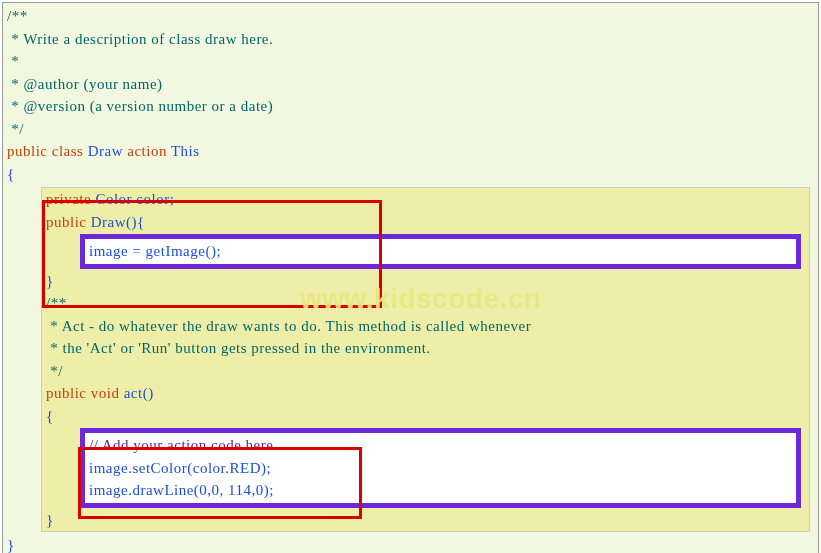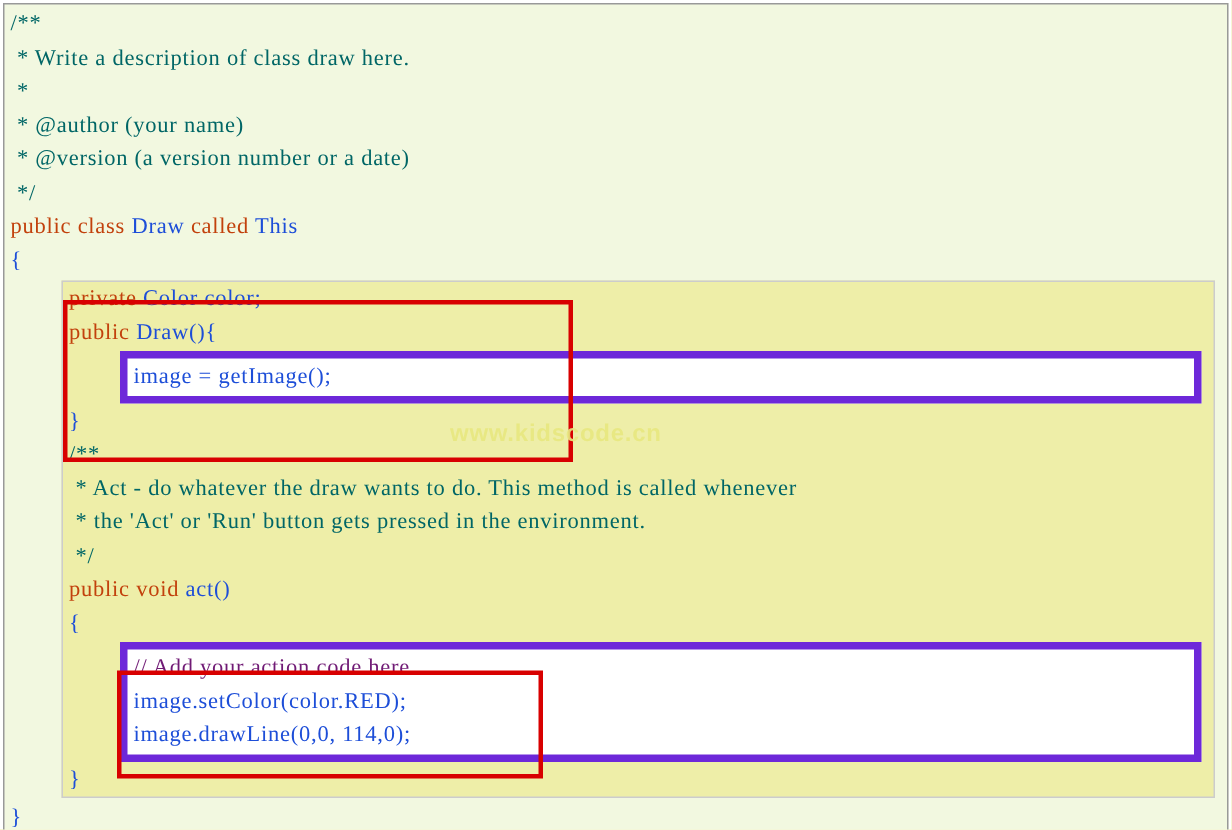--- a/index.html
+++ b/index.html
@@ -45,41 +45,41 @@
     margin-bottom: 1px;
   }
   .highlight-box {
     position: absolute;
     border: 3px solid #d80000;
     pointer-events: none;
   }
   .watermark {
     position: absolute;
     color: #e8e880;
-    font-size: 16px;
+    font-size: 28px;
     font-weight: bold;
     font-family: Arial, sans-serif;
     pointer-events: none;
     opacity: 0.9;
   }
   pre { font-family: Liberation Serif, serif; white-space: pre; }
 </style>
 </head>
 <body>
 
 <div class="code-container">
 
   <pre class="kw-javadoc"><span>/**</span>
 <span> * Write a description of class draw here.</span>
 <span> * </span>
 <span> * @author (your name) </span>
 <span> * @version (a version number or a date)</span>
 <span> */</span></pre>
 
-  <pre><span class="kw-red">public</span> <span class="kw-red">class</span><span class="kw-black"> Draw </span><span class="kw-red">called</span><span class="kw-black"> This</span></pre>
+  <pre><span class="kw-red">public</span> <span class="kw-red">class</span><span class="kw-black"> Draw </span><span class="kw-red">action</span><span class="kw-black"> This</span></pre>
 
   <pre class="kw-black">{</pre>
 
   <div class="inner-box">
     <pre><span class="kw-red">private</span><span class="kw-black"> Color color;</span></pre>
     <pre><span class="kw-red">public</span><span class="kw-black"> Draw(){</span></pre>
     <div class="inner-white">
       <pre class="kw-black">image = getImage();</pre>
     </div>
     <pre class="kw-black">}</pre>

